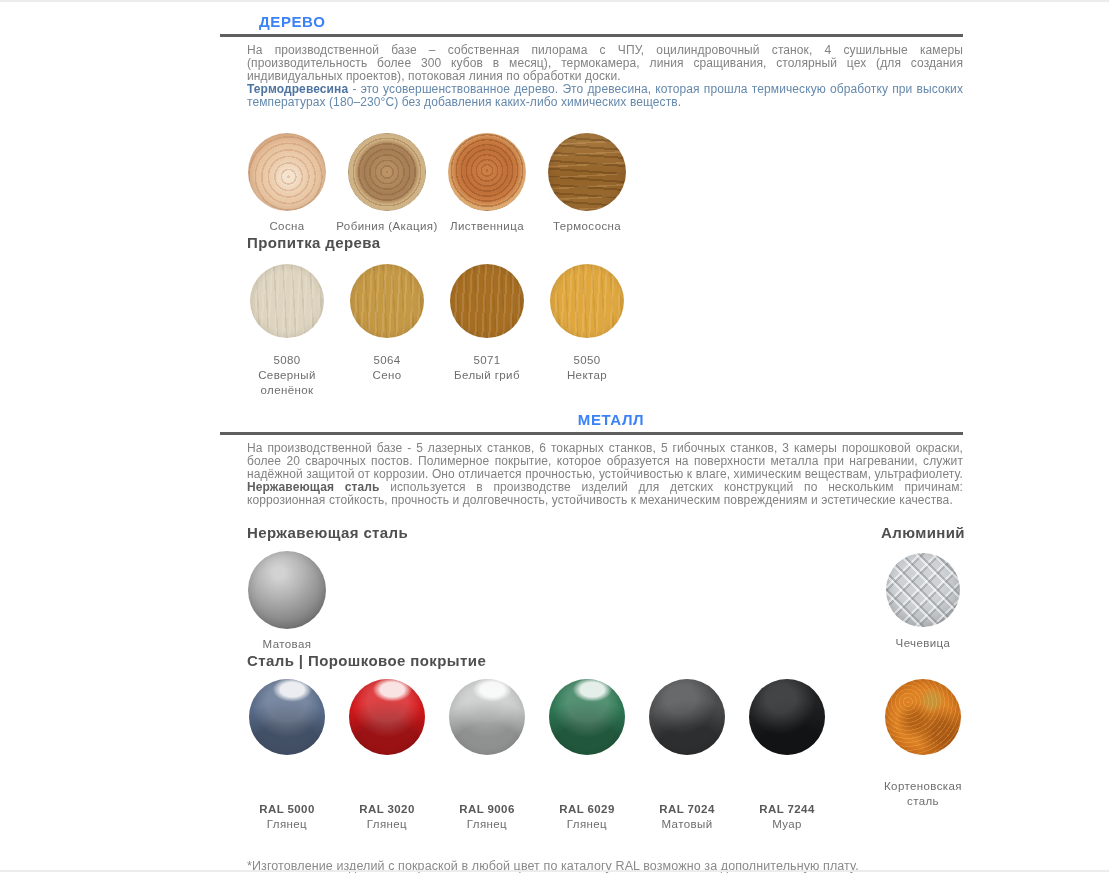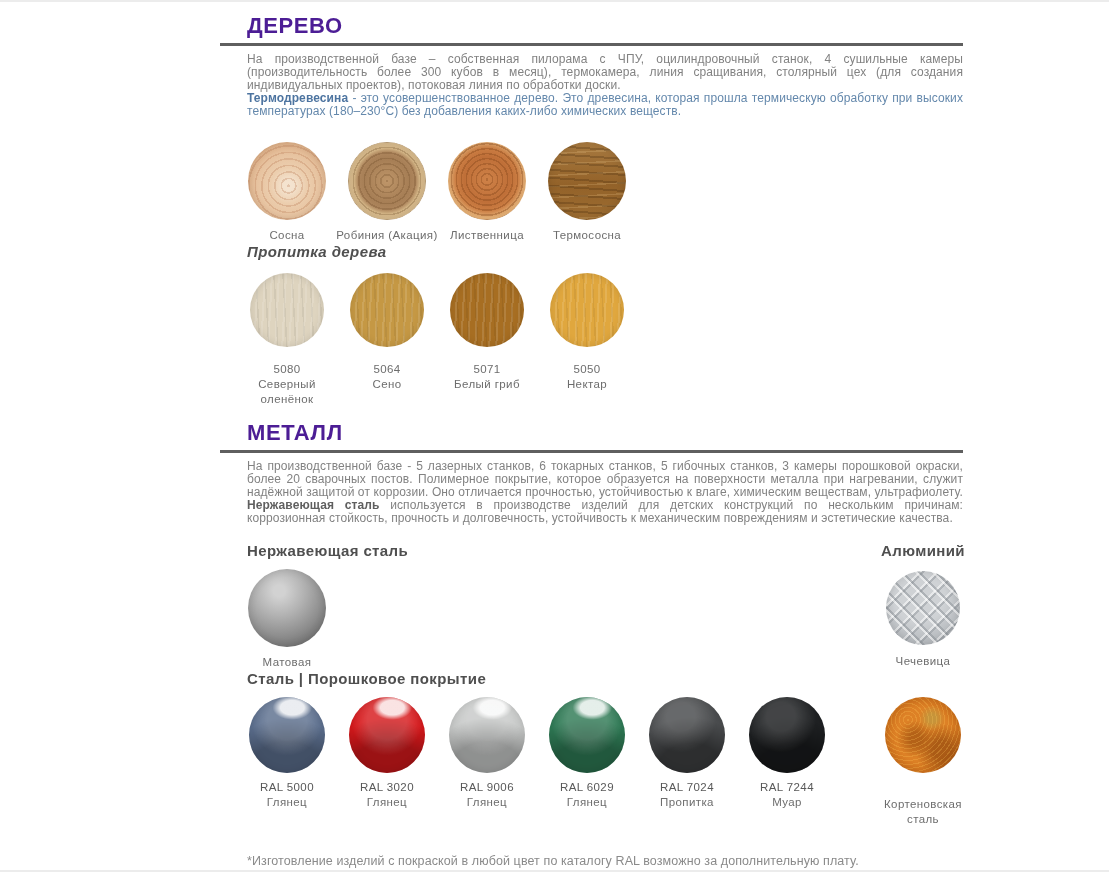--- a/index.html
+++ b/index.html
@@ -4,42 +4,42 @@
 <style>
   html,body{margin:0;padding:0;background:#fff;}
   .page{position:relative;width:1109px;height:880px;background:#ffffff;overflow:hidden;
         font-family:"Liberation Sans","DejaVu Sans",sans-serif;}
   .edge-line{position:absolute;left:0;right:0;height:2px;background:#ececec;}
   .edge-top{top:0;}
   .edge-bottom{top:870px;}
 
   .content{position:absolute;left:247px;top:0;width:716px;}
 
-  h1.sec-title{margin:13px 0 0 0;font-size:22px;font-weight:bold;color:#4c1d95;
+  h1.sec-title{margin:13px 0 0 12px;font-size:15px;font-weight:bold;color:#3b82f6;
                letter-spacing:.6px;}
   .rule{height:3px;background:#5f5f5f;margin:4px 0 7px -27px;}
 
   p.body-text{margin:0;font-size:12px;line-height:13px;color:#828282;
               text-align:justify;letter-spacing:.1px;}
   p.body-text b{color:#5f5f5f;}
   p.thermo{color:#6488ac;}
   p.thermo b{color:#4d74a0;}
 
   h2.sub-title{margin:0;font-size:15px;font-weight:bold;color:#4f4f4f;letter-spacing:.4px;}
 
   .swatch-row{display:flex;gap:20px;}
   .swatch-col{width:80px;display:flex;flex-direction:column;align-items:center;flex:none;}
   .circle{border-radius:50%;position:relative;flex:none;box-shadow:inset 0 0 8px rgba(0,0,0,.12);}
   .c78{width:78px;height:78px;}
   .c76{width:76px;height:76px;}
   .c74{width:74px;height:74px;}
 
   .swatch-label{margin-top:7px;width:104px;font-size:11.5px;line-height:1.3;color:#6d6d6d;
                 text-align:center;letter-spacing:.4px;}
-  .swatch-label .code{color:#585858;font-weight:normal;}
+  .swatch-label .code{color:#585858;font-weight:bold;margin-top:40px;}
 
   
   .tex-pine{background-image:
     repeating-radial-gradient(circle at 52% 56%, rgba(186,125,88,.30) 0 1.5px, rgba(0,0,0,0) 1.5px 6.5px),
     radial-gradient(circle at 52% 56%, #f4e3cf 0 8%, #ecceae 30%, #e7c3a0 52%, #dcab81 78%, #cf9c73 92%, #bd8a62 100%);}
   .tex-robinia{background-image:
     repeating-radial-gradient(circle at 50% 50%, rgba(110,75,40,.28) 0 1.5px, rgba(0,0,0,0) 1.5px 5.5px),
     radial-gradient(circle at 50% 50%, #bf9669 0%, #a67e55 40%, #ad855c 52%, #d5b788 60%, #dcc197 84%, #7c5c38 94%, #5c4126 100%);}
   .tex-larch{background-image:
     repeating-radial-gradient(circle at 50% 48%, rgba(122,62,20,.32) 0 1.5px, rgba(0,0,0,0) 1.5px 5px),
@@ -78,25 +78,25 @@
     radial-gradient(ellipse 26% 16% at 57% 14%, rgba(255,255,255,.85) 0 60%, rgba(255,255,255,0) 100%),
     radial-gradient(circle at 50% 30%, rgba(255,255,255,.18) 0 30%, rgba(255,255,255,0) 55%),
     radial-gradient(circle at 50% 115%, rgba(0,0,0,.28) 0 45%, rgba(0,0,0,0) 70%);}
   .sphere-soft::before{content:'';position:absolute;inset:0;border-radius:50%;background:
     radial-gradient(circle at 42% 26%, rgba(255,255,255,.16) 0 20%, rgba(255,255,255,0) 50%),
     radial-gradient(circle at 55% 110%, rgba(0,0,0,.4) 0 40%, rgba(0,0,0,0) 68%);}
 
   
   .wood-row{margin-top:24px;}
   .wood-row .swatch-label{margin-top:8px;}
-  .imp-title{margin-top:17px;font-style:italic;}
+  .imp-title{margin-top:17px;}
   .imp-row{margin-top:11px;}
   .imp-row .circle{margin-top:2px;}
   .imp-row .swatch-label{margin-top:15px;width:92px;}
-  .metal-gap{margin-top:25px;}
+  .metal-gap{margin-top:25px;text-align:center;}
 
   .dual-row{display:flex;justify-content:space-between;align-items:flex-start;}
   .steel-block{margin-top:17px;}
   .steel-row{margin-top:10px;gap:23px;}
   .steel-row .swatch-label{margin-top:8px;}
   .alu-col .circle{margin-top:12px;}
   .alu-col .swatch-label{margin-top:9px;width:92px;}
 
   .powder-title{margin-top:18px;}
   .powder-dual{margin-top:10px;}
@@ -224,21 +224,21 @@
           <div class="circle c76 sphere-gloss" style="background-color: rgb(47, 122, 85);"></div>
           <div class="swatch-label">
             <div class="code">RAL 6029</div>
             <div>Глянец</div>
           </div>
         </div>
         <div class="swatch-col">
           <div class="circle c76 sphere-soft" style="background-color: rgb(75, 77, 79);"></div>
           <div class="swatch-label">
             <div class="code">RAL 7024</div>
-            <div>Пропитка</div>
+            <div>Матовый</div>
           </div>
         </div>
         <div class="swatch-col">
           <div class="circle c76 sphere-soft" style="background-color: rgb(31, 33, 35);"></div>
           <div class="swatch-label">
             <div class="code">RAL 7244</div>
             <div>Муар</div>
           </div>
         </div>
       </div>

